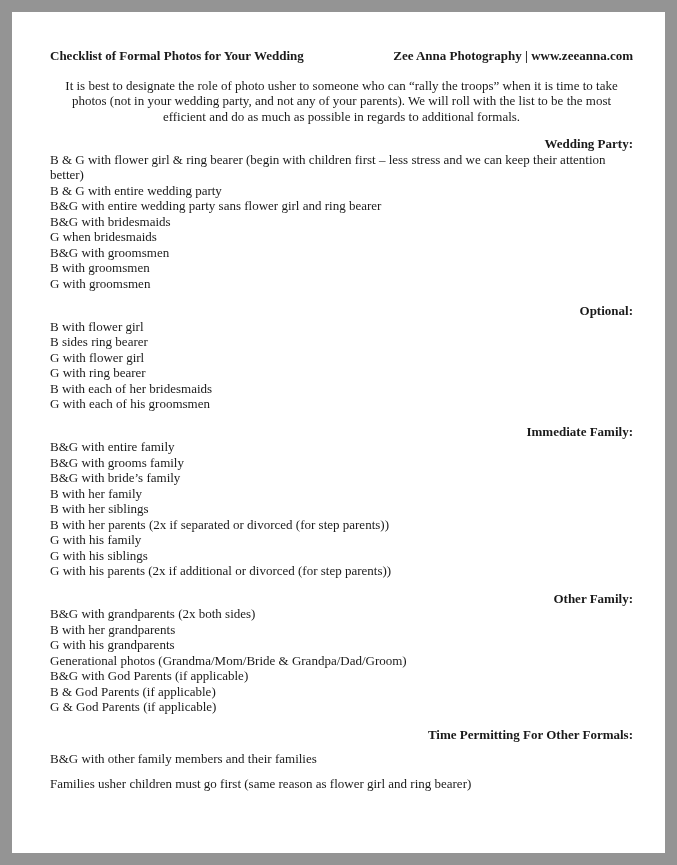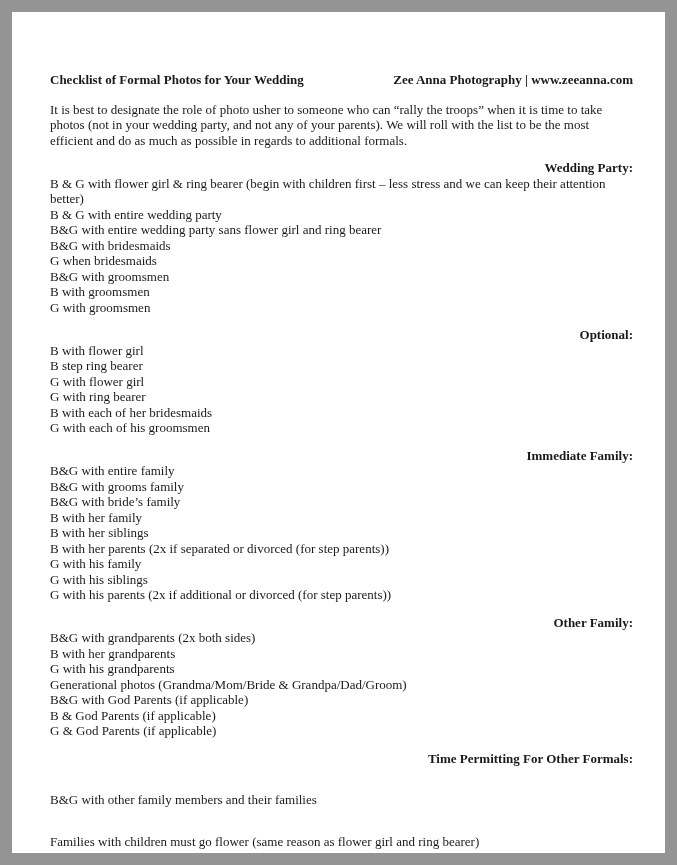--- a/index.html
+++ b/index.html
@@ -24,48 +24,48 @@
     padding: 36px 32px 30px 38px;
     color: #1a1a1a;
     font-size: 13px;
     line-height: 15.5px;
     overflow: hidden;
   }
   .doc-header {
     display: flex;
     justify-content: space-between;
     align-items: baseline;
-    margin-top: 24px;
   }
   .title {
     font-size: 13px;
     font-weight: bold;
     margin: 0;
     white-space: nowrap;
   }
   .brand {
     font-weight: bold;
     white-space: nowrap;
   }
   .intro {
     margin: 14px 0 0 0;
     max-width: 583px;
+    text-align: center;
   }
   .section {
     margin-top: 12px;
   }
   .section-heading {
     font-weight: bold;
     text-align: right;
   }
   .item {
     max-width: 583px;
   }
   .section.spaced .item {
-    margin-top: 26px;
+    margin-top: 9px;
   }
 </style>
 </head>
 <body>
 
 <div class="page">
   <header class="doc-header">
     <h1 class="title">Checklist of Formal Photos for Your Wedding</h1>
     <span class="brand">Zee Anna Photography | www.zeeanna.com</span>
   </header>
@@ -78,21 +78,21 @@
         <div class="item">B&amp;G with entire wedding party sans flower girl and ring bearer</div>
         <div class="item">B&amp;G with bridesmaids</div>
         <div class="item">G when bridesmaids</div>
         <div class="item">B&amp;G with groomsmen</div>
         <div class="item">B with groomsmen</div>
         <div class="item">G with groomsmen</div>
       </section>
       <section class="section">
         <div class="section-heading">Optional:</div>
         <div class="item">B with flower girl</div>
-        <div class="item">B step ring bearer</div>
+        <div class="item">B sides ring bearer</div>
         <div class="item">G with flower girl</div>
         <div class="item">G with ring bearer</div>
         <div class="item">B with each of her bridesmaids</div>
         <div class="item">G with each of his groomsmen</div>
       </section>
       <section class="section">
         <div class="section-heading">Immediate Family:</div>
         <div class="item">B&amp;G with entire family</div>
         <div class="item">B&amp;G with grooms family</div>
         <div class="item">B&amp;G with bride’s family</div>
@@ -109,16 +109,16 @@
         <div class="item">B with her grandparents</div>
         <div class="item">G with his grandparents</div>
         <div class="item">Generational photos (Grandma/Mom/Bride &amp; Grandpa/Dad/Groom)</div>
         <div class="item">B&amp;G with God Parents (if applicable)</div>
         <div class="item">B &amp; God Parents (if applicable)</div>
         <div class="item">G &amp; God Parents (if applicable)</div>
       </section>
       <section class="section spaced">
         <div class="section-heading">Time Permitting For Other Formals:</div>
         <div class="item">B&amp;G with other family members and their families</div>
-        <div class="item">Families with children must go flower (same reason as flower girl and ring bearer)</div>
+        <div class="item">Families usher children must go first (same reason as flower girl and ring bearer)</div>
       </section>
     </main>
 </div>
 
 </body></html>

